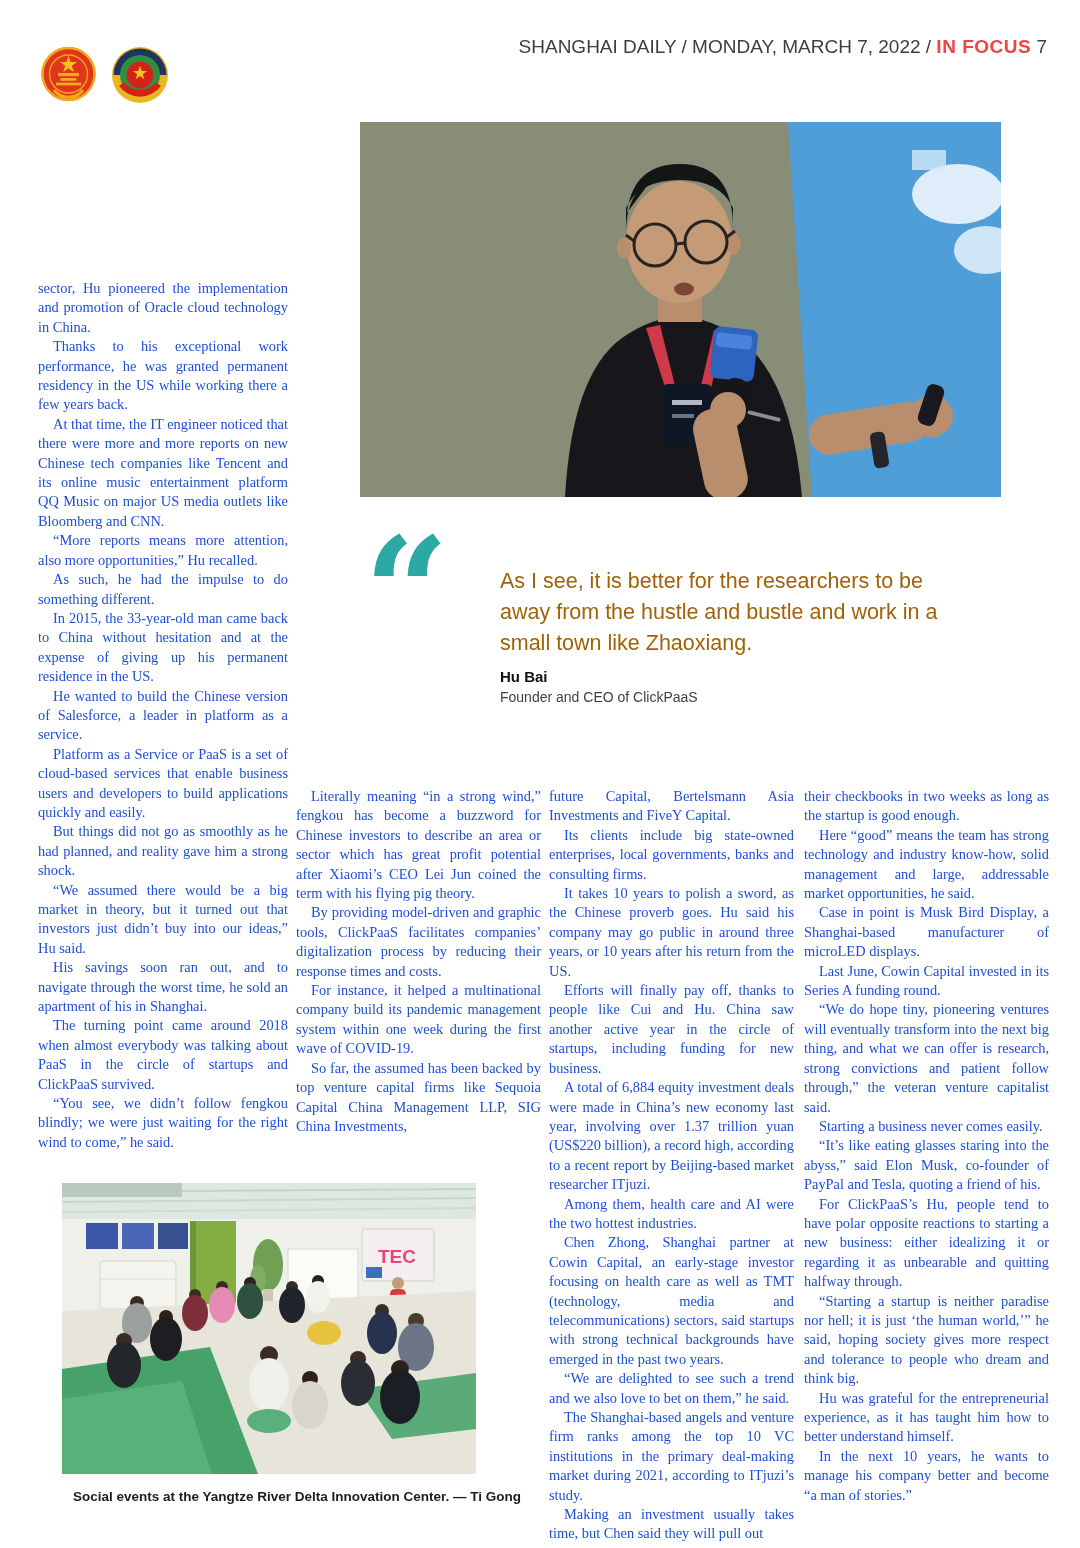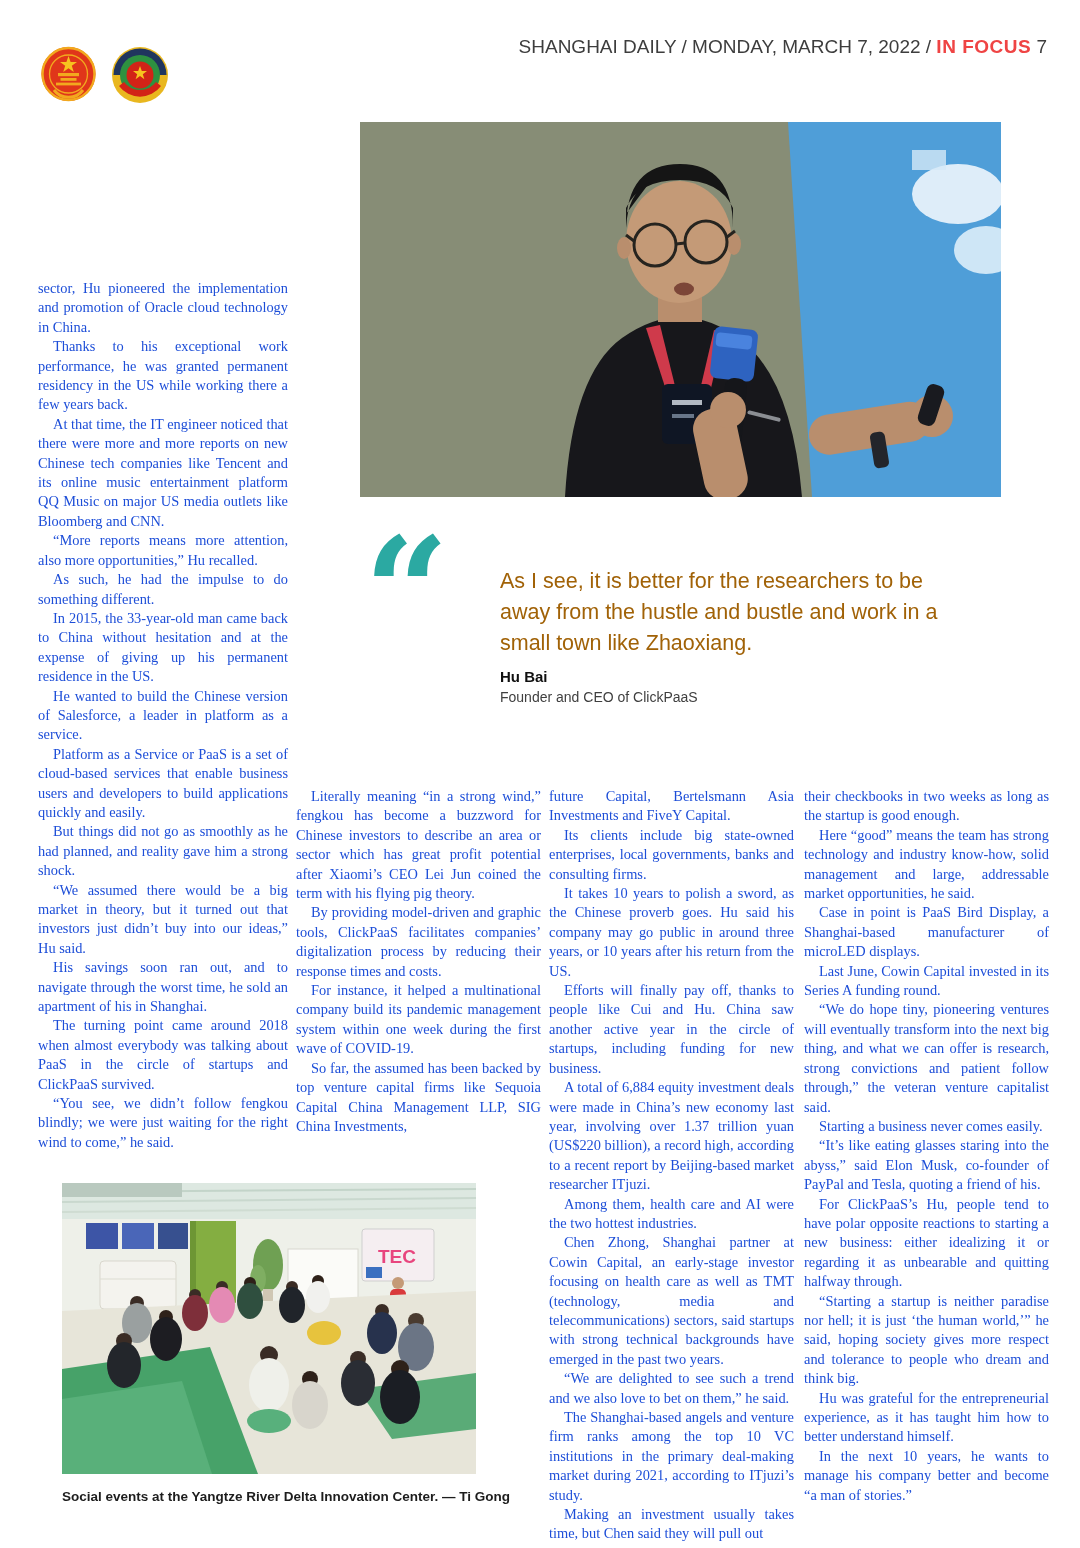--- a/index.html
+++ b/index.html
@@ -36,21 +36,21 @@
   .col{position:absolute;text-align:justify;font-size:14.4px;line-height:19.4px;color:#1d4ed8;}
   .col p{margin:0;text-indent:15px;}
   .col p.noindent{text-indent:0;}
   #col1{left:38px;top:279px;width:250px;}
   #col2{left:296px;top:787px;width:245px;}
   #col3{left:549px;top:787px;width:245px;}
   #col4{left:804px;top:787px;width:245px;}
 
   .photo-caption{position:absolute;left:62px;top:1489px;width:470px;
                  font-family:"Liberation Sans",sans-serif;font-size:13.5px;font-weight:bold;
-                 color:#1d1d1d;white-space:nowrap;}
+                 color:#1d1d1d;white-space:nowrap;text-align:center;}
 </style>
 </head>
 <body>
 
 <div class="page">
 
   <div class="emblem national">
     <svg width="57" height="60" viewBox="0 0 57 60">
       <circle cx="28.5" cy="30" r="27" fill="#e0361a"></circle>
       <circle cx="28.5" cy="30" r="26" fill="none" stroke="#f2a91e" stroke-width="2.4"></circle>
@@ -166,21 +166,21 @@
     <p>Among them, health care and AI were the two hottest industries.</p>
     <p>Chen Zhong, Shanghai partner at Cowin Capital, an early-stage investor focusing on health care as well as TMT (technology, media and telecommunications) sectors, said startups with strong technical backgrounds have emerged in the past two years.</p>
     <p>“We are delighted to see such a trend and we also love to bet on them,” he said.</p>
     <p>The Shanghai-based angels and venture firm ranks among the top 10 VC institutions in the primary deal-making market during 2021, according to ITjuzi’s study.</p>
     <p>Making an investment usually takes time, but Chen said they will pull out</p>
   </div>
 
   <div class="col" id="col4">
     <p class="noindent">their checkbooks in two weeks as long as the startup is good enough.</p>
     <p>Here “good” means the team has strong technology and industry know-how, solid management and large, addressable market opportunities, he said.</p>
-    <p>Case in point is PaaS Bird Display, a Shanghai-based manufacturer of microLED displays.</p>
+    <p>Case in point is Musk Bird Display, a Shanghai-based manufacturer of microLED displays.</p>
     <p>Last June, Cowin Capital invested in its Series A funding round.</p>
     <p>“We do hope tiny, pioneering ventures will eventually transform into the next big thing, and what we can offer is research, strong convictions and patient follow through,” the veteran venture capitalist said.</p>
     <p>Starting a business never comes easily.</p>
     <p>“It’s like eating glasses staring into the abyss,” said Elon Musk, co-founder of PayPal and Tesla, quoting a friend of his.</p>
     <p>For ClickPaaS’s Hu, people tend to have polar opposite reactions to starting a new business: either idealizing it or regarding it as unbearable and quitting halfway through.</p>
     <p>“Starting a startup is neither paradise nor hell; it is just ‘the human world,’” he said, hoping society gives more respect and tolerance to people who dream and think big.</p>
     <p>Hu was grateful for the entrepreneurial experience, as it has taught him how to better understand himself.</p>
     <p>In the next 10 years, he wants to manage his company better and become “a man of stories.”</p>
   </div>
 

